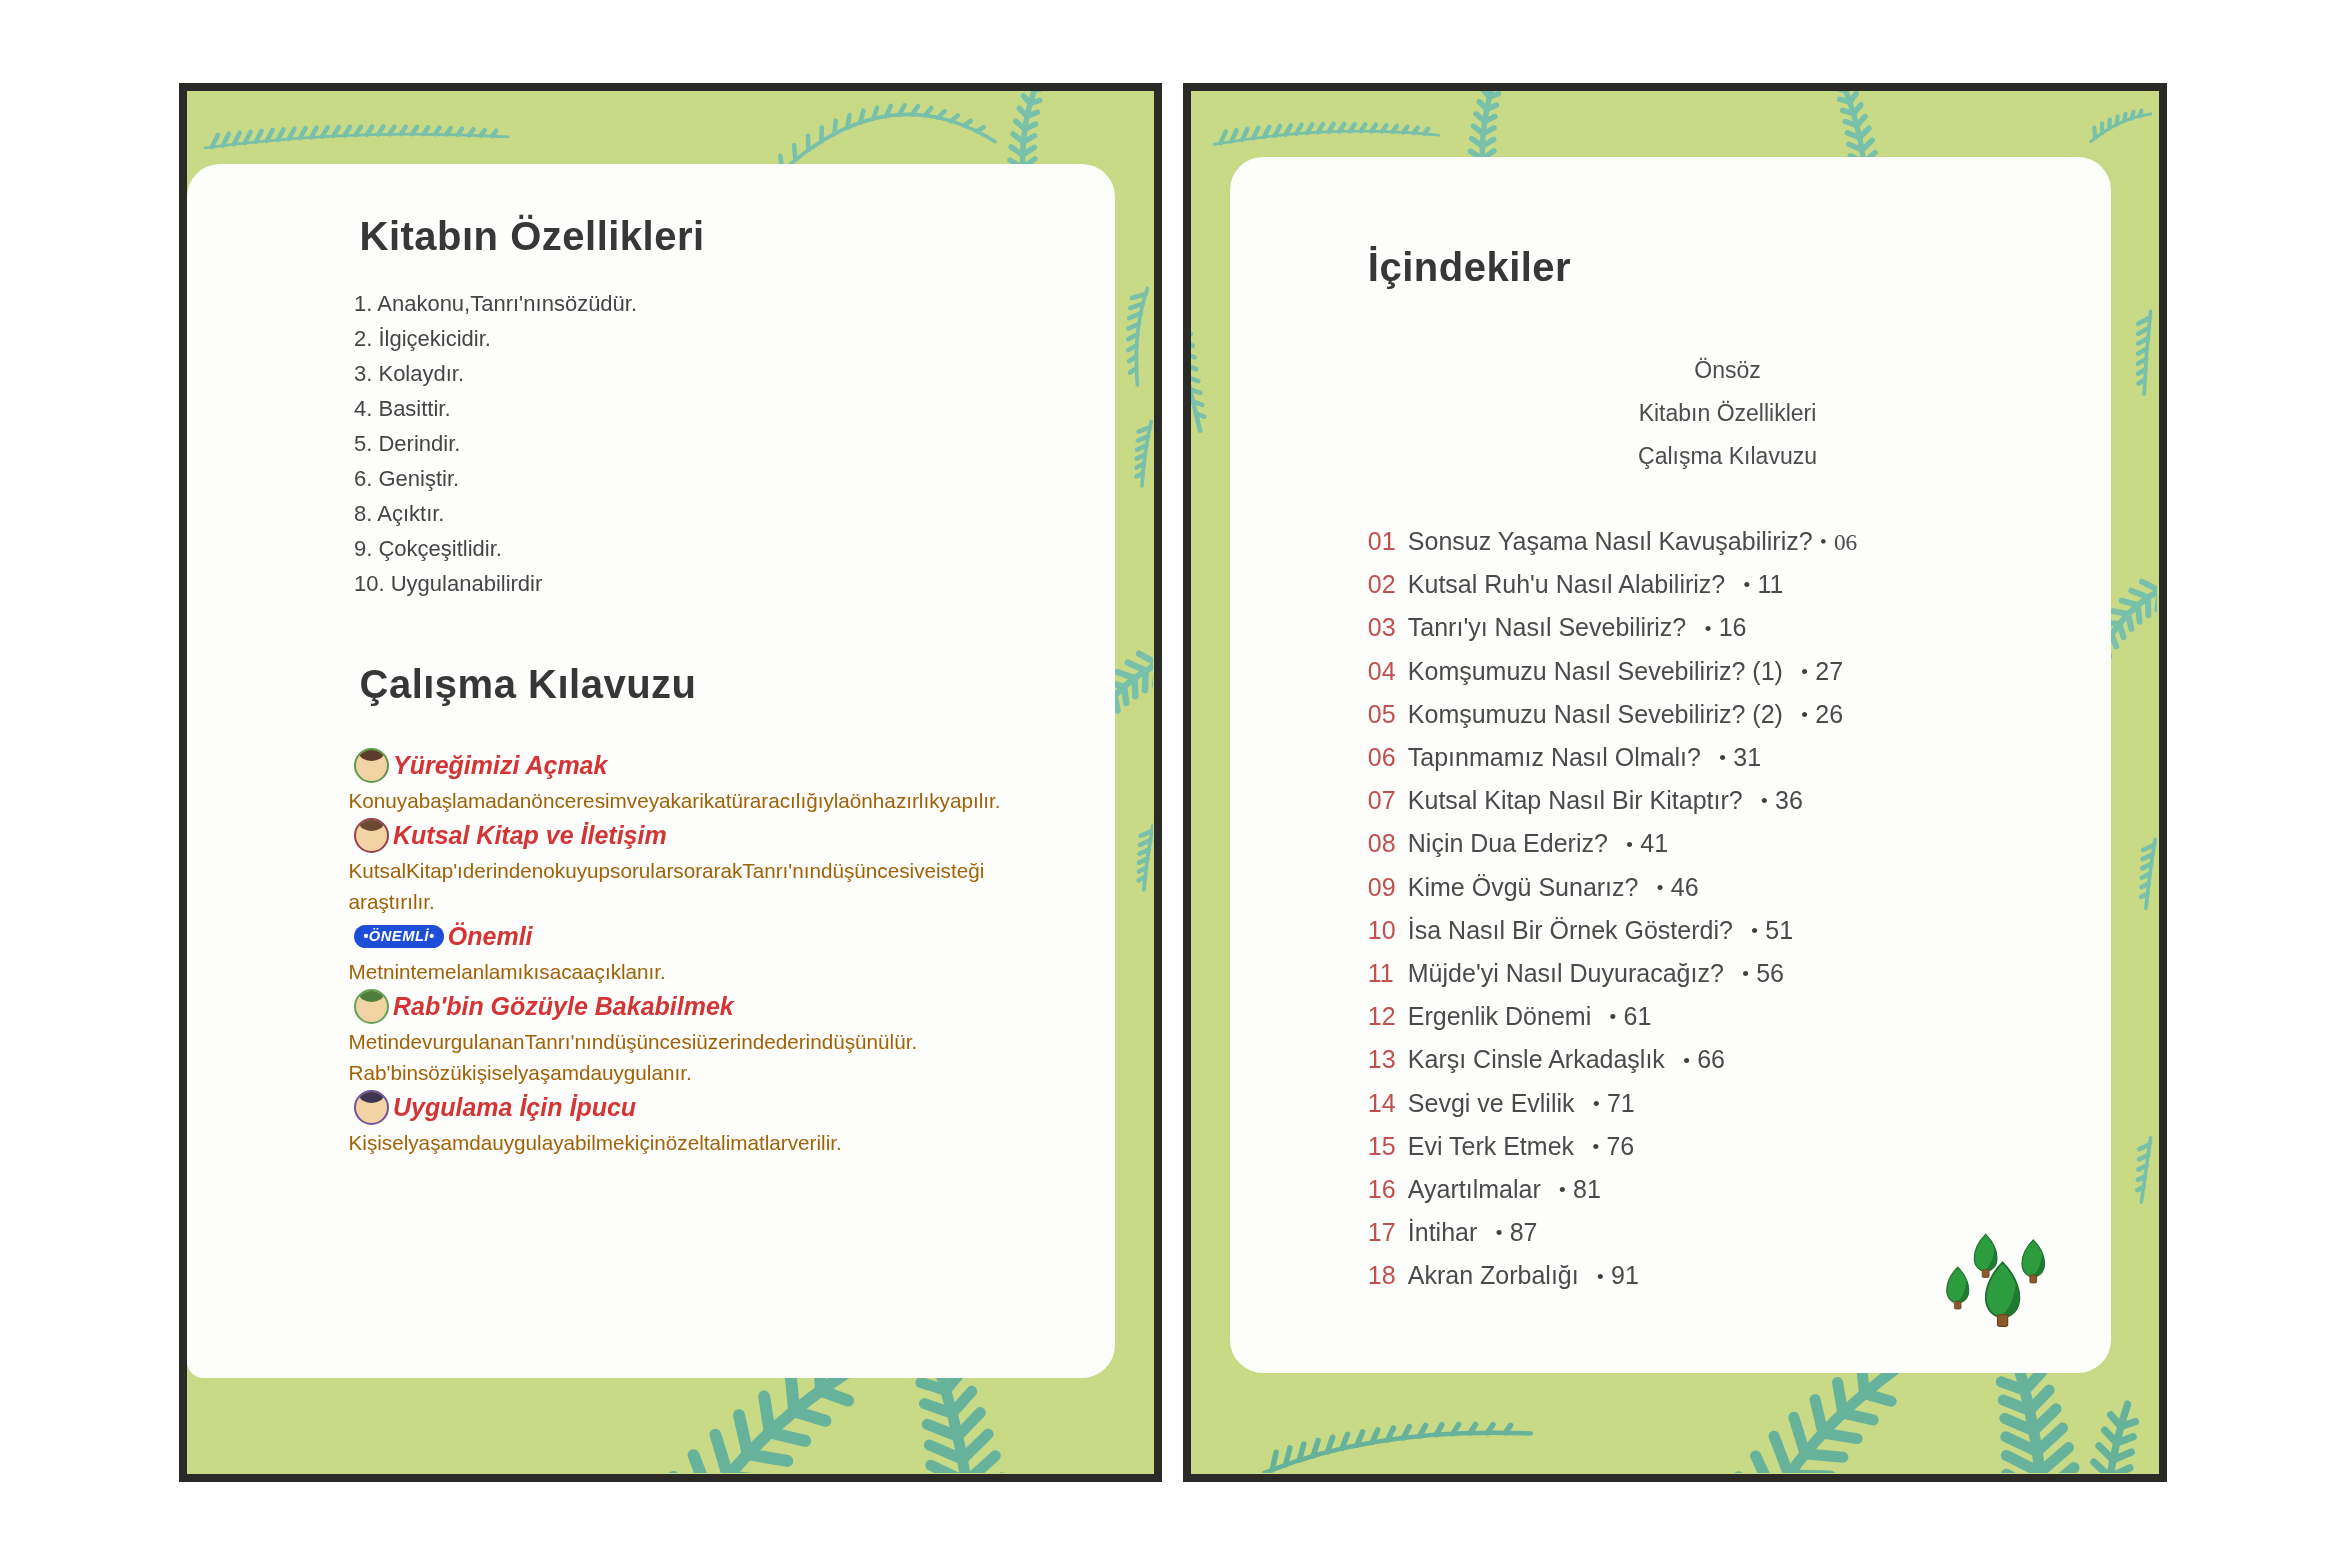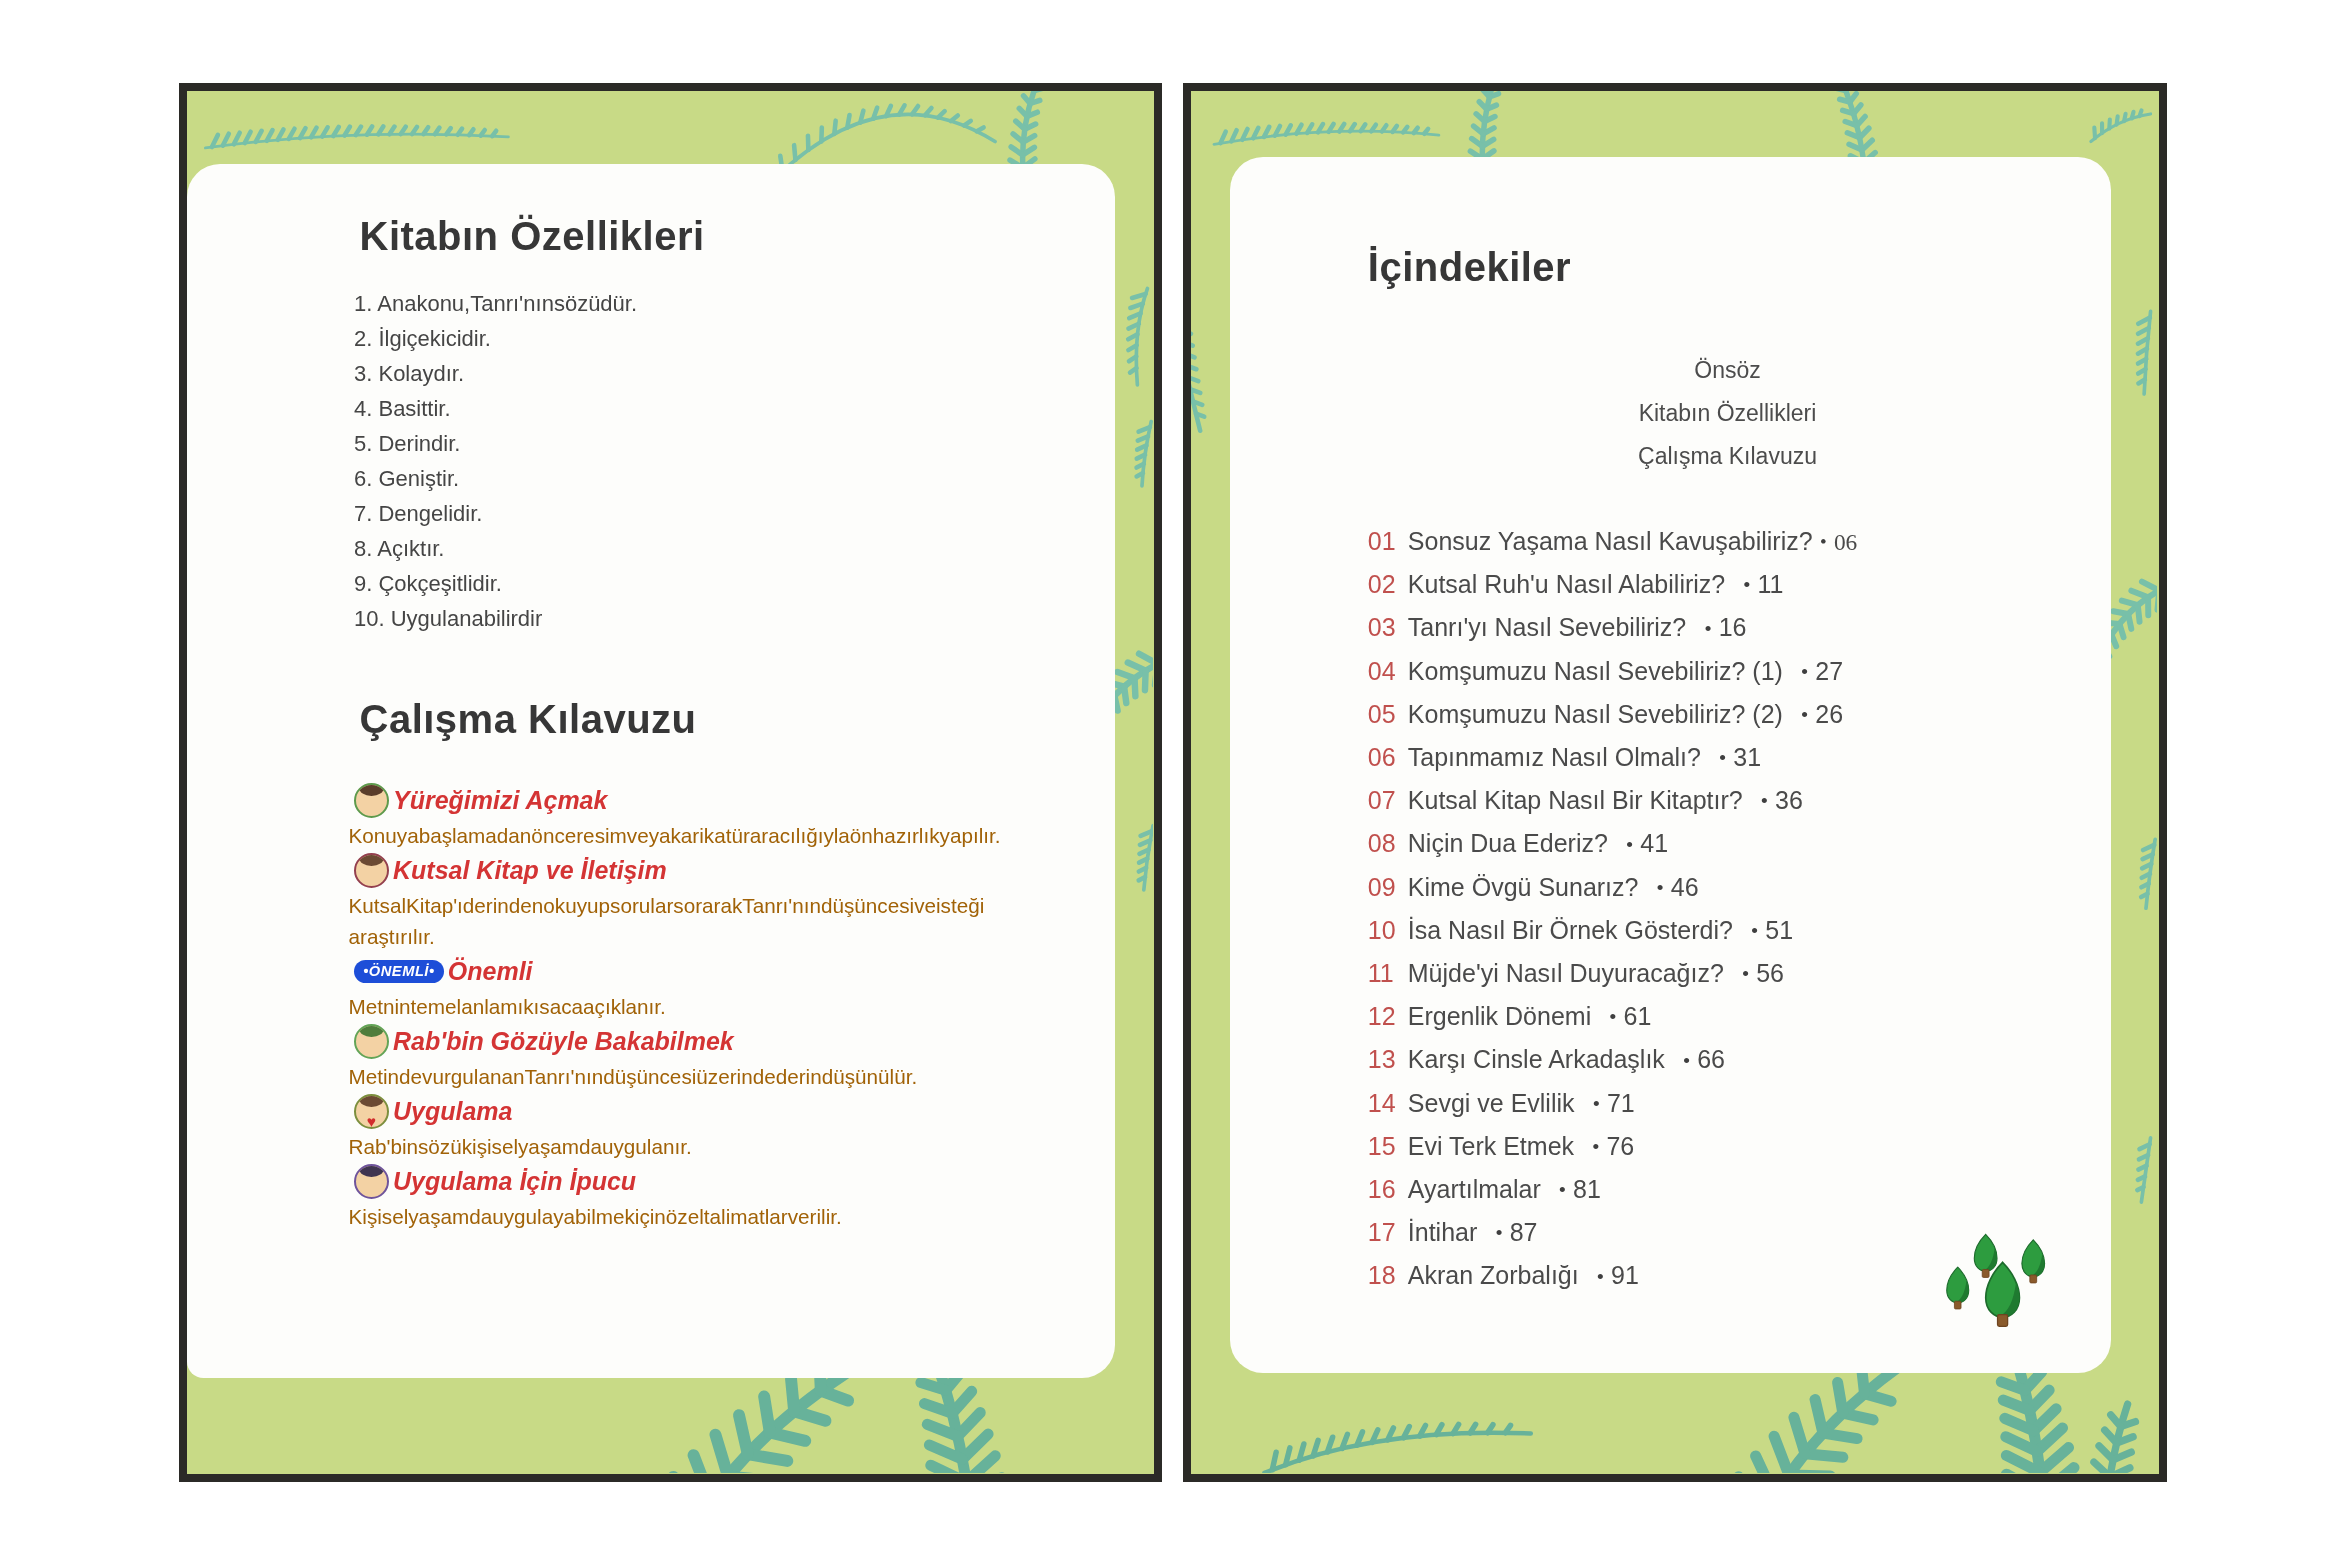--- a/index.html
+++ b/index.html
@@ -246,21 +246,20 @@
     <li>2. İlgiçekicidir.</li>
 
     <li>3. Kolaydır.</li>
 
     <li>4. Basittir.</li>
 
     <li>5. Derindir.</li>
 
     <li>6. Geniştir.</li>
 
-    <li>7. Dengelidir.</li>
 
     <li>8. Açıktır.</li>
 
     <li>9. Çokçeşitlidir.</li>
 
     <li>10. Uygulanabilirdir</li>
   </ul>
       <h1 class="big h-guide">Çalışma Kılavuzu</h1>
       <div class="guide-sections" id="guide-sections">
     <div class="g-section">
@@ -289,24 +288,20 @@
 
     <div class="g-section">
       <div class="g-title">
         <span class="avatar" style="--ring: #63a457; --hair: #4f7d3c;"></span>
         <span class="g-label">Rab'bin Gözüyle Bakabilmek</span>
       </div>
       <div class="g-desc">MetindevurgulananTanrı'nındüşüncesiüzerindederindüşünülür.</div>
     </div>
 
     <div class="g-section">
-      <div class="g-title">
-        <span class="avatar" data-extra="♥" style="--ring: #7c8f3e; --hair: #6b4a33;"></span>
-        <span class="g-label">Uygulama</span>
-      </div>
       <div class="g-desc">Rab'binsözükişiselyaşamdauygulanır.</div>
     </div>
 
     <div class="g-section">
       <div class="g-title">
         <span class="avatar" style="--ring: #6f549b; --hair: #3f3550;"></span>
         <span class="g-label">Uygulama İçin İpucu</span>
       </div>
       <div class="g-desc">Kişiselyaşamdauygulayabilmekiçinözeltalimatlarverilir.</div>
     </div>

